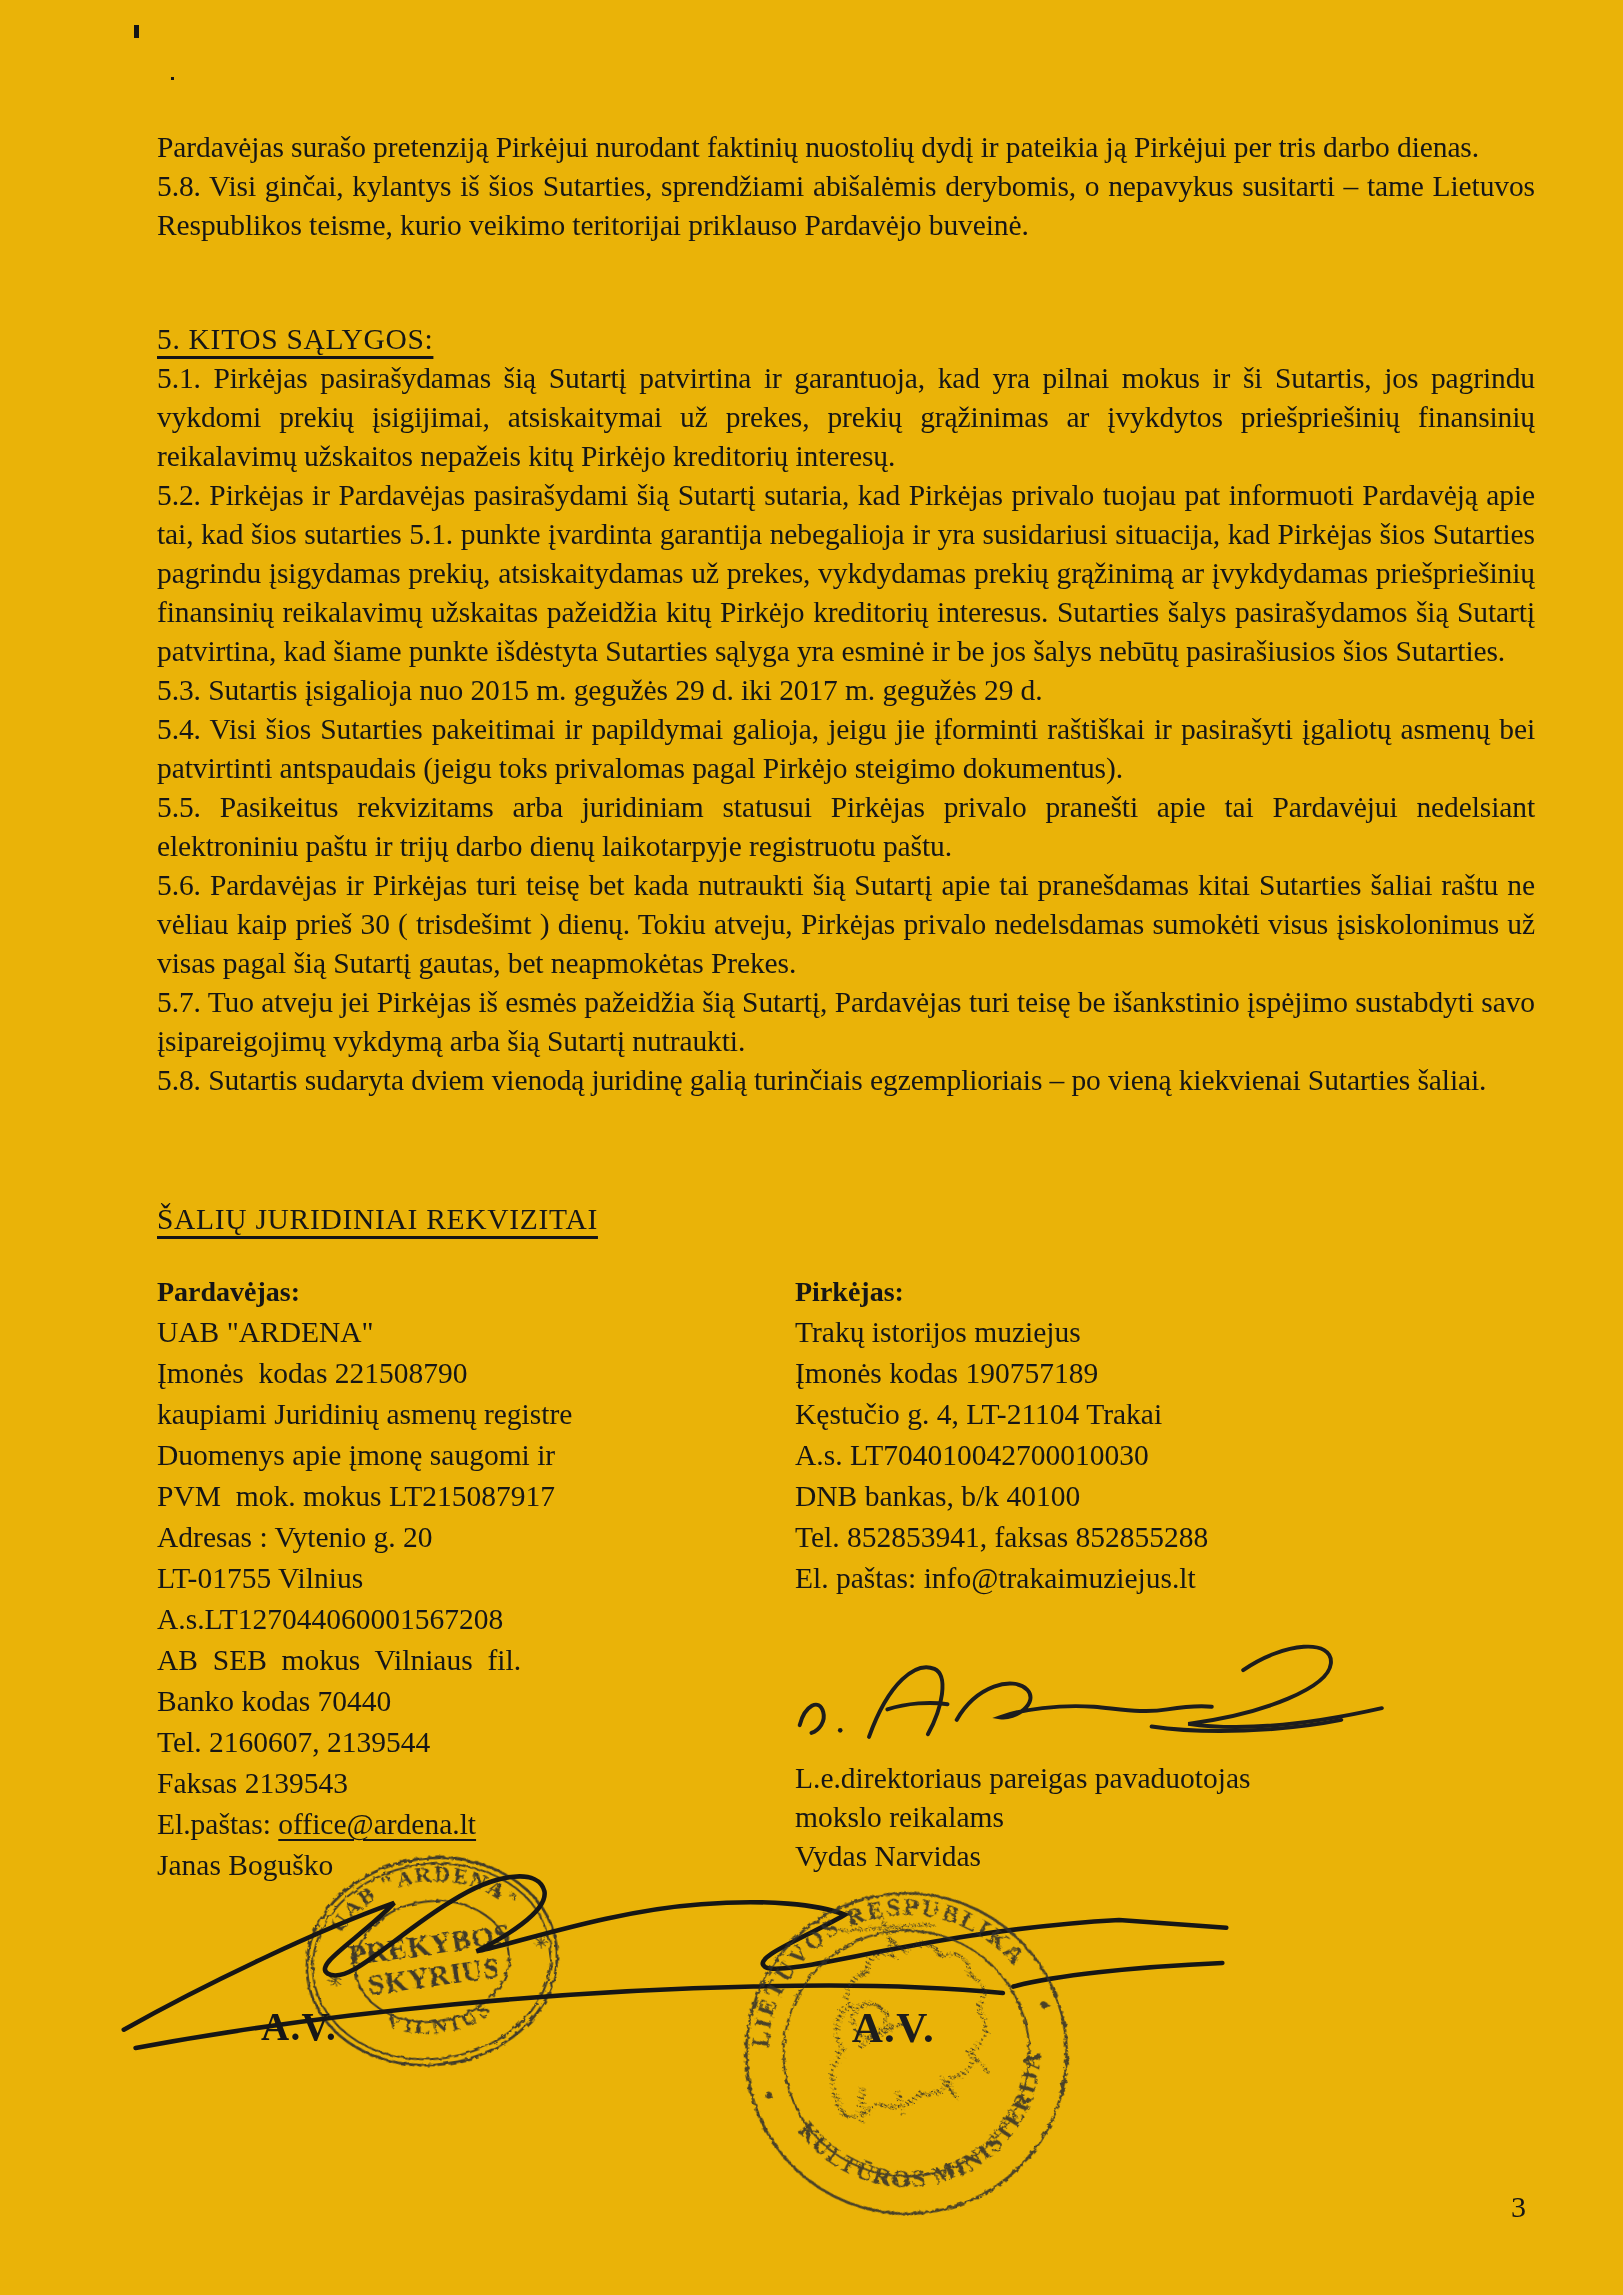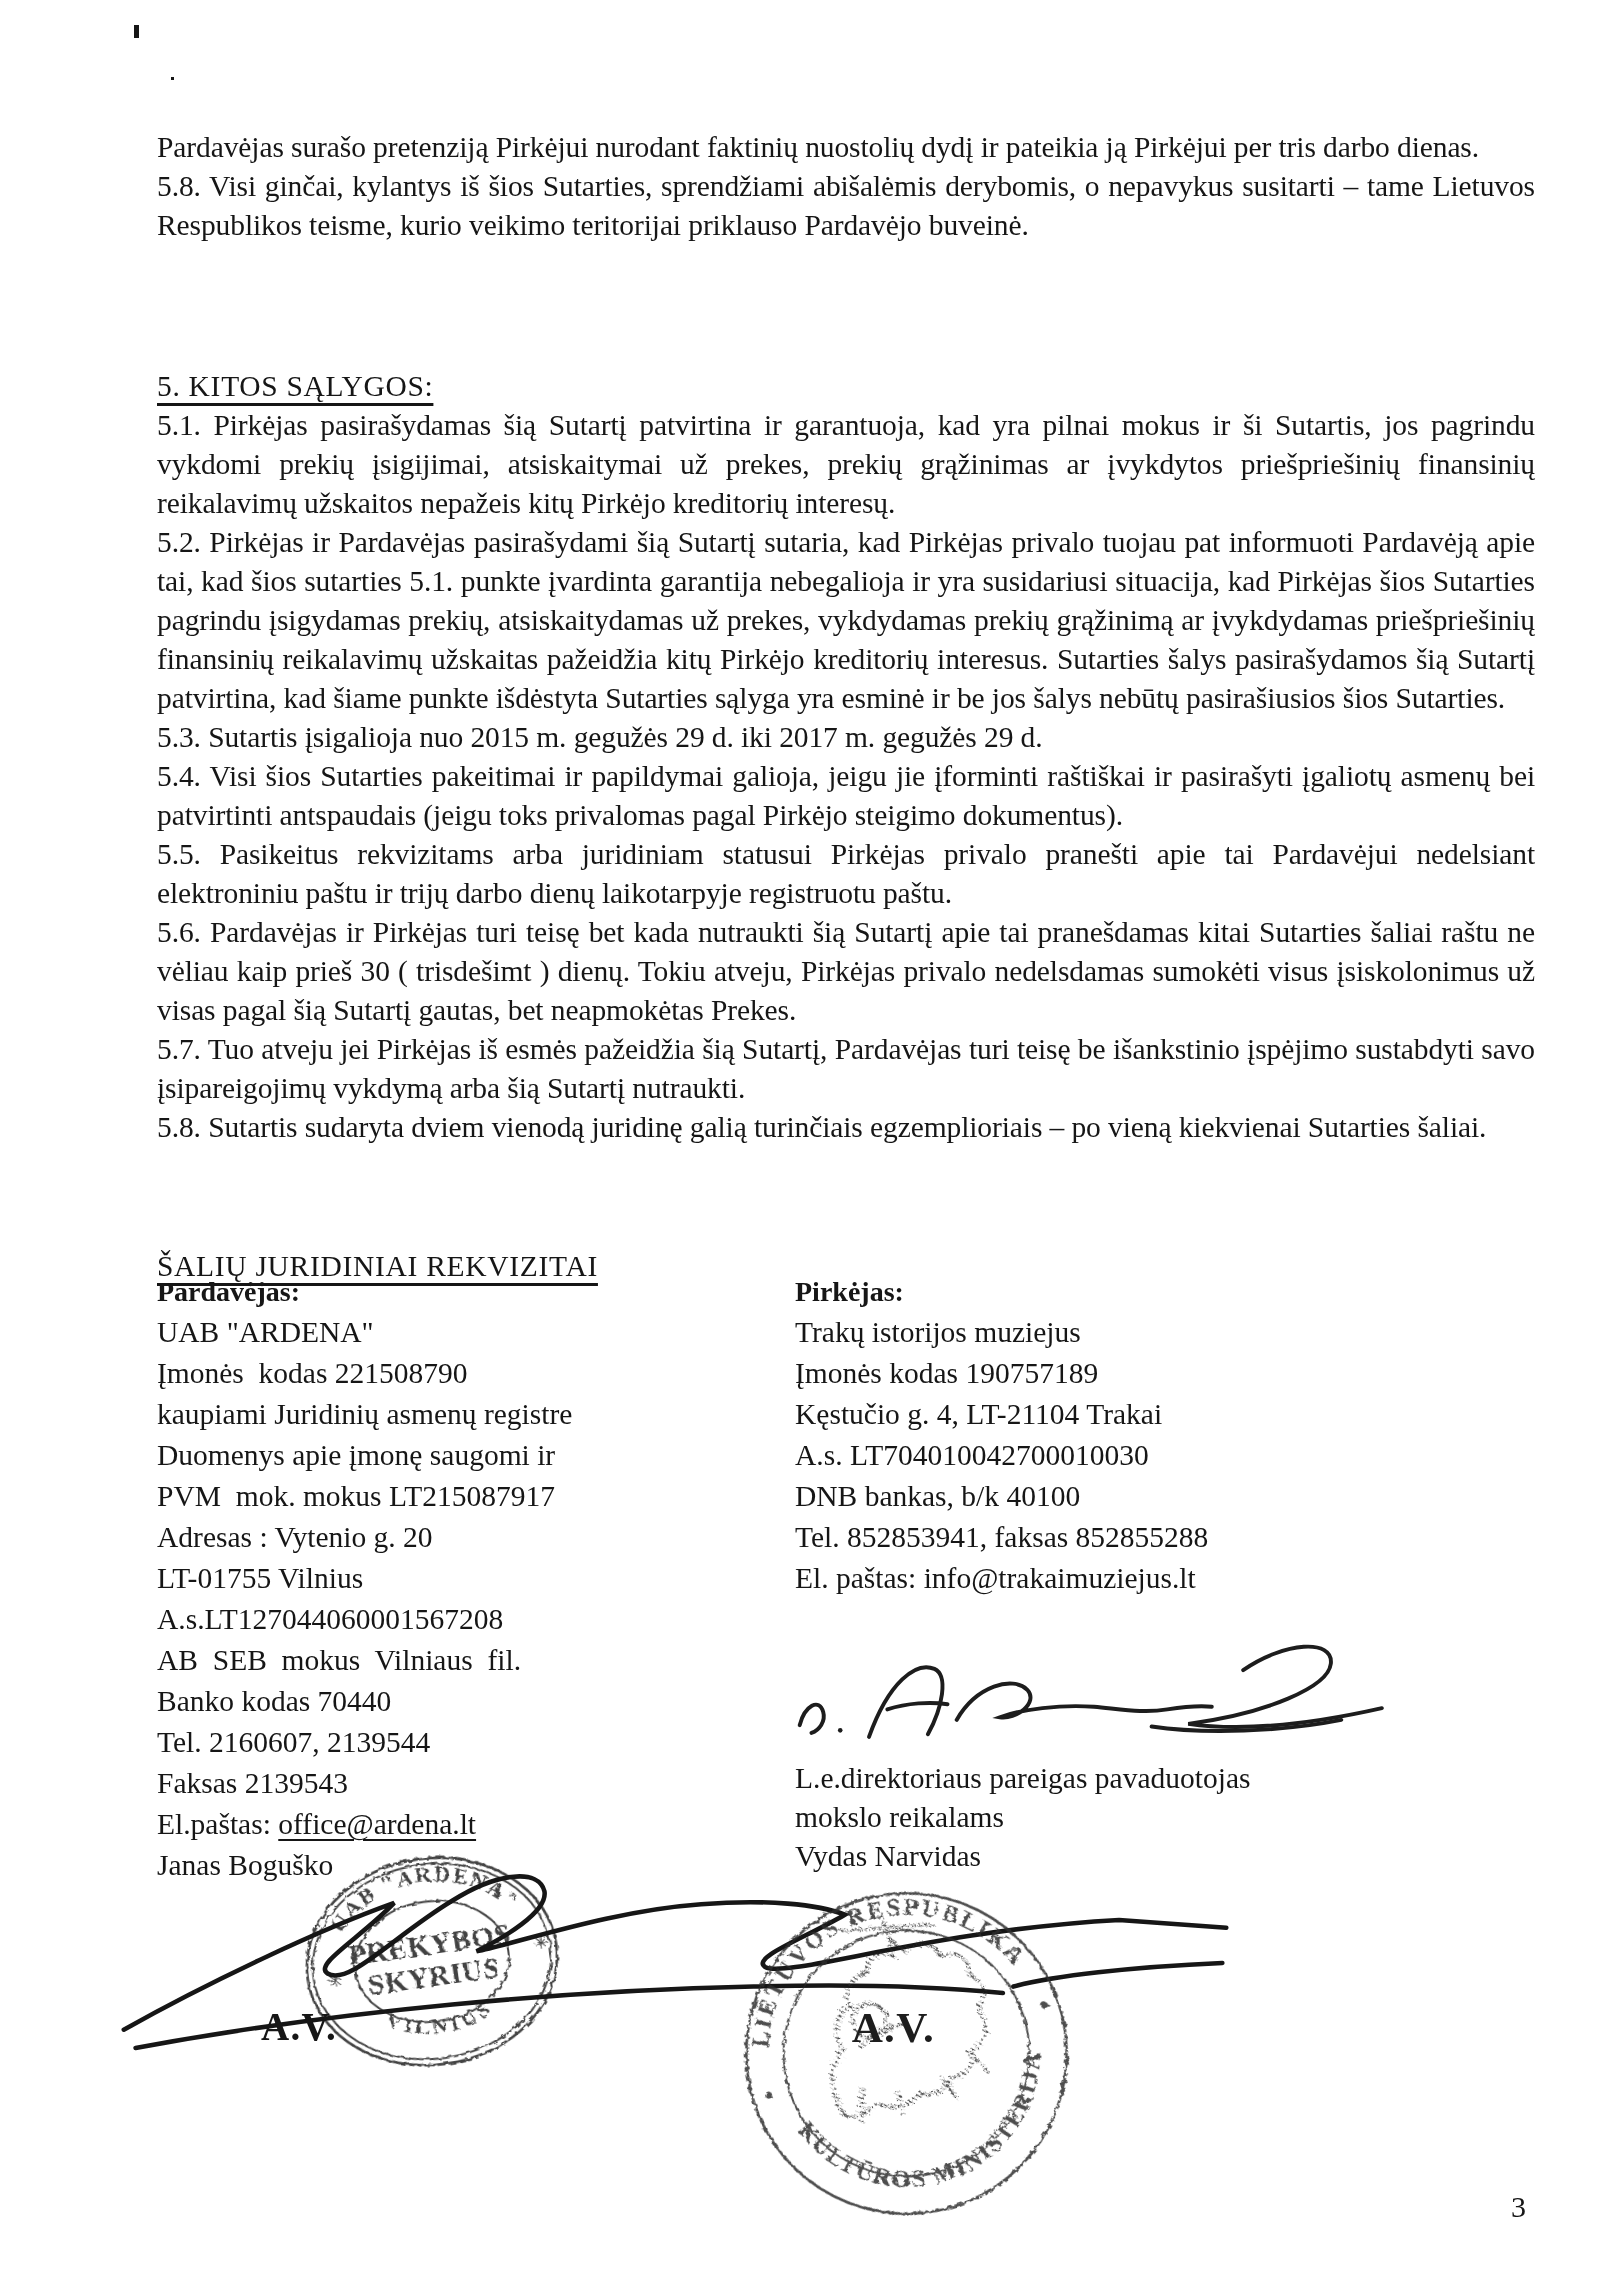--- a/index.html
+++ b/index.html
@@ -1,31 +1,30 @@
 <!DOCTYPE html>
 <html lang="lt" style="font-size:10.5px"><head>
 <meta charset="utf-8">
 <title>Document</title>
 <style>
   html,body { margin:0; padding:0; background:#9a9a9a; }
   .page {
     position:relative; width:1623px; height:2295px;
-    background:#ffffff; color:#161616;
+    background:#eab308; color:#161616;
     font-family:"Liberation Serif", serif;
     overflow:hidden;
   }
   .abs { position:absolute; }
   
   .textcol { width:1378px; font-size:29.5px; line-height:39px; letter-spacing:-0.1px; }
   .para, .clause { margin:0; text-align:justify; }
   .heading {
     font-size:29.5px; line-height:39px;
     text-decoration:underline; text-decoration-thickness:2.6px; text-underline-offset:6.5px;
     letter-spacing:0.7px;
-    margin-top:47px;
   }
   
   .req-title { font-size:28px; font-weight:bold; line-height:41px; }
   .req-line  { font-size:29.5px; line-height:41px; white-space:pre-wrap; }
   .u { text-decoration:underline; text-decoration-thickness:2px; text-underline-offset:5.2px; }
   .signoff .req-line { line-height:39px; }
   .av-left { font-size:39px; font-weight:600; letter-spacing:1.3px; }
   .pageno { font-size:30px; }
   .artifact { background:#161616; }
   

